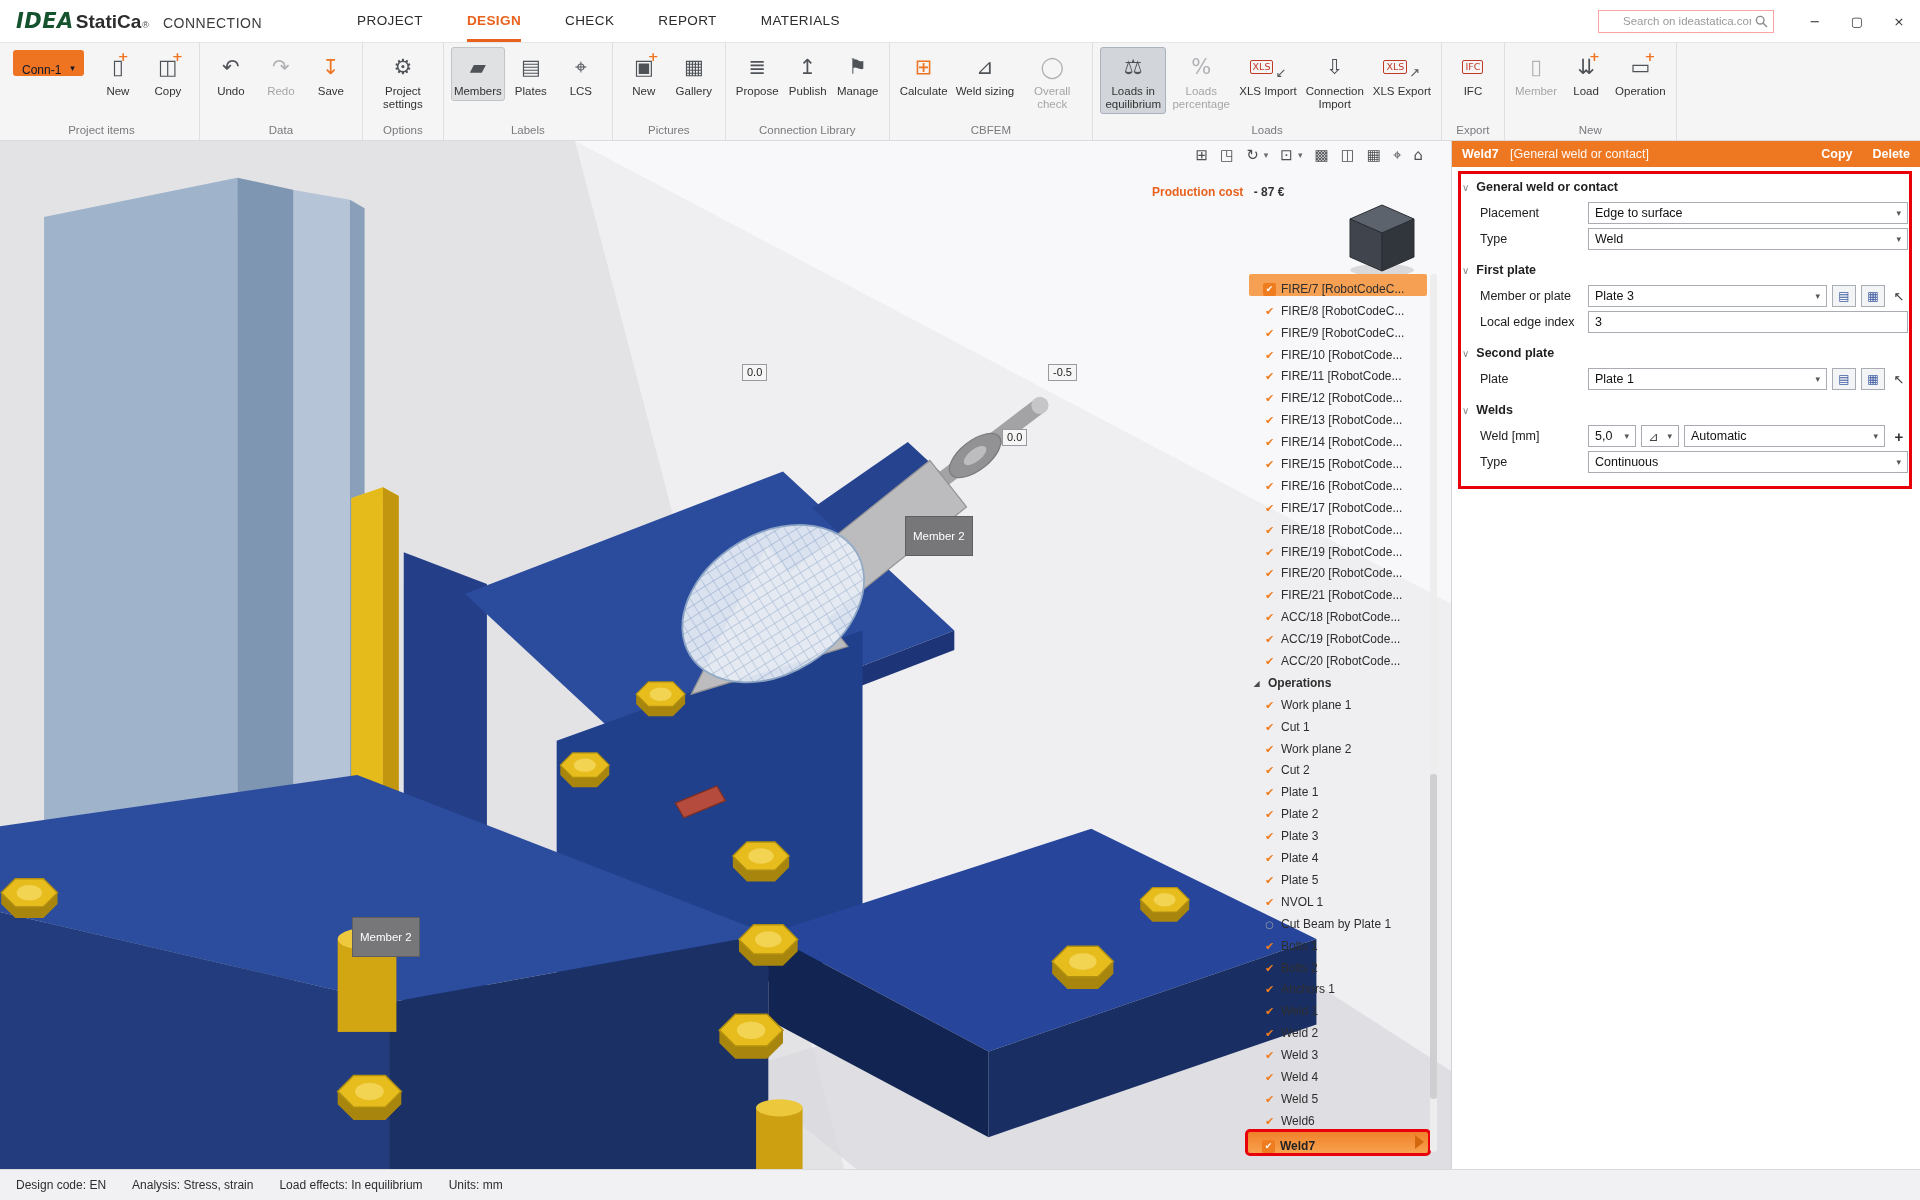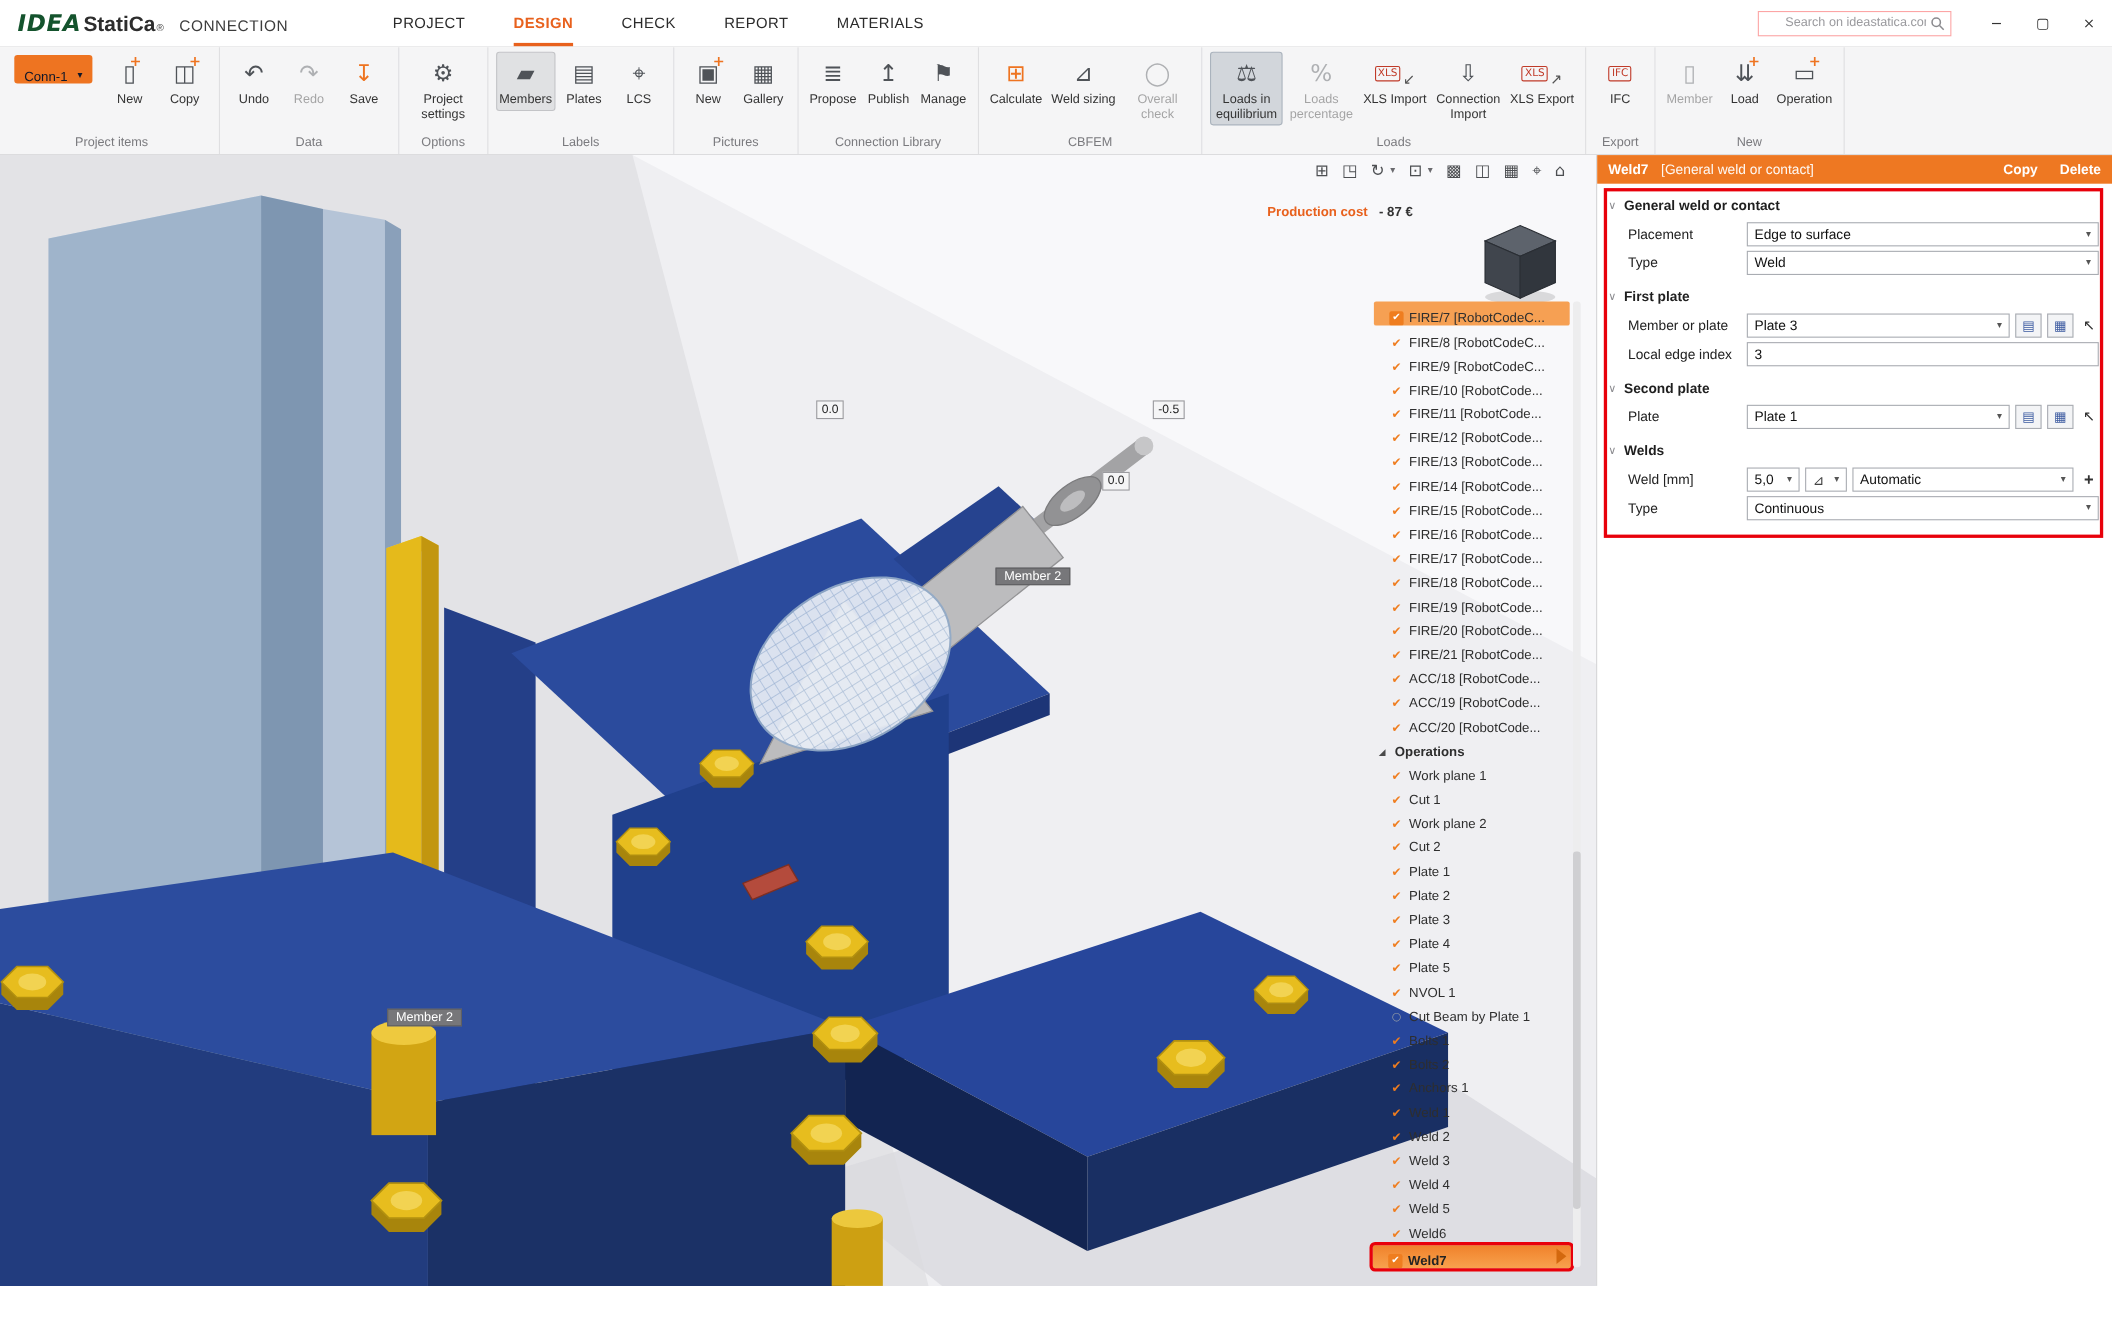--- a/index.html
+++ b/index.html
@@ -53,21 +53,21 @@
   .vt{cursor:pointer}
   .vt.sm{font-size:9px;color:#6a6a6e;margin-left:-7px}
 
   .prodcost{position:absolute;top:44px;left:1152px;font-size:12px;white-space:nowrap}
   .pc1{color:#e8611d;font-weight:bold}
   .pc2{color:#333;font-weight:bold;margin-left:7px}
 
   .navcube{position:absolute;top:52px;right:25px}
 
   .chip{position:absolute;background:#f5f5f6;border:1px solid #9a9a9e;color:#222;font-size:11px;padding:0 4px;line-height:15px}
-  .mlabel{position:absolute;background:#77777a;color:#fff;font-size:11.5px;padding:1px 7px;border:1px solid #5f5f62;white-space:nowrap}
+  .mlabel{position:absolute;background:#77777a;color:#fff;font-size:11.5px;padding:13px 7px;border:1px solid #5f5f62;white-space:nowrap}
 
   
   .tree{position:absolute;left:1249px;top:133px;width:178px}
   .trow{display:flex;align-items:flex-end;height:21.9px;gap:5px;padding-left:14px;font-size:12px;color:#2e2e2e;white-space:nowrap;cursor:pointer;overflow:hidden}
   .trow.node{padding-left:1px;font-weight:bold}
   .ticon{width:13px;height:13px;flex:none;display:flex;align-items:center;justify-content:center;font-family:"DejaVu Sans",sans-serif}
   .ticon.check::before{content:"✔";color:#ef7d1f;font-size:11px;font-weight:bold}
   .ticon.checkbox{background:#ef7d1f;border-radius:2px}
   .ticon.checkbox::before{content:"✔";color:#fff;font-size:9px}
   .ticon.circle::before{content:"○";color:#9aa0a6;font-size:10px}
@@ -833,14 +833,20 @@
                 <span class="chev">▾</span>
               </div>
           </div>
         </div>
       </div>
 
       <div class="redbox"></div>
     </aside>
   </div>
 
+  <footer class="statusbar">
+    <span class="sitem">Design code: EN</span>
+    <span class="sitem">Analysis: Stress, strain</span>
+    <span class="sitem">Load effects: In equilibrium</span>
+    <span class="sitem">Units: mm</span>
+  </footer>
 
 </div>
 
 </body></html>

